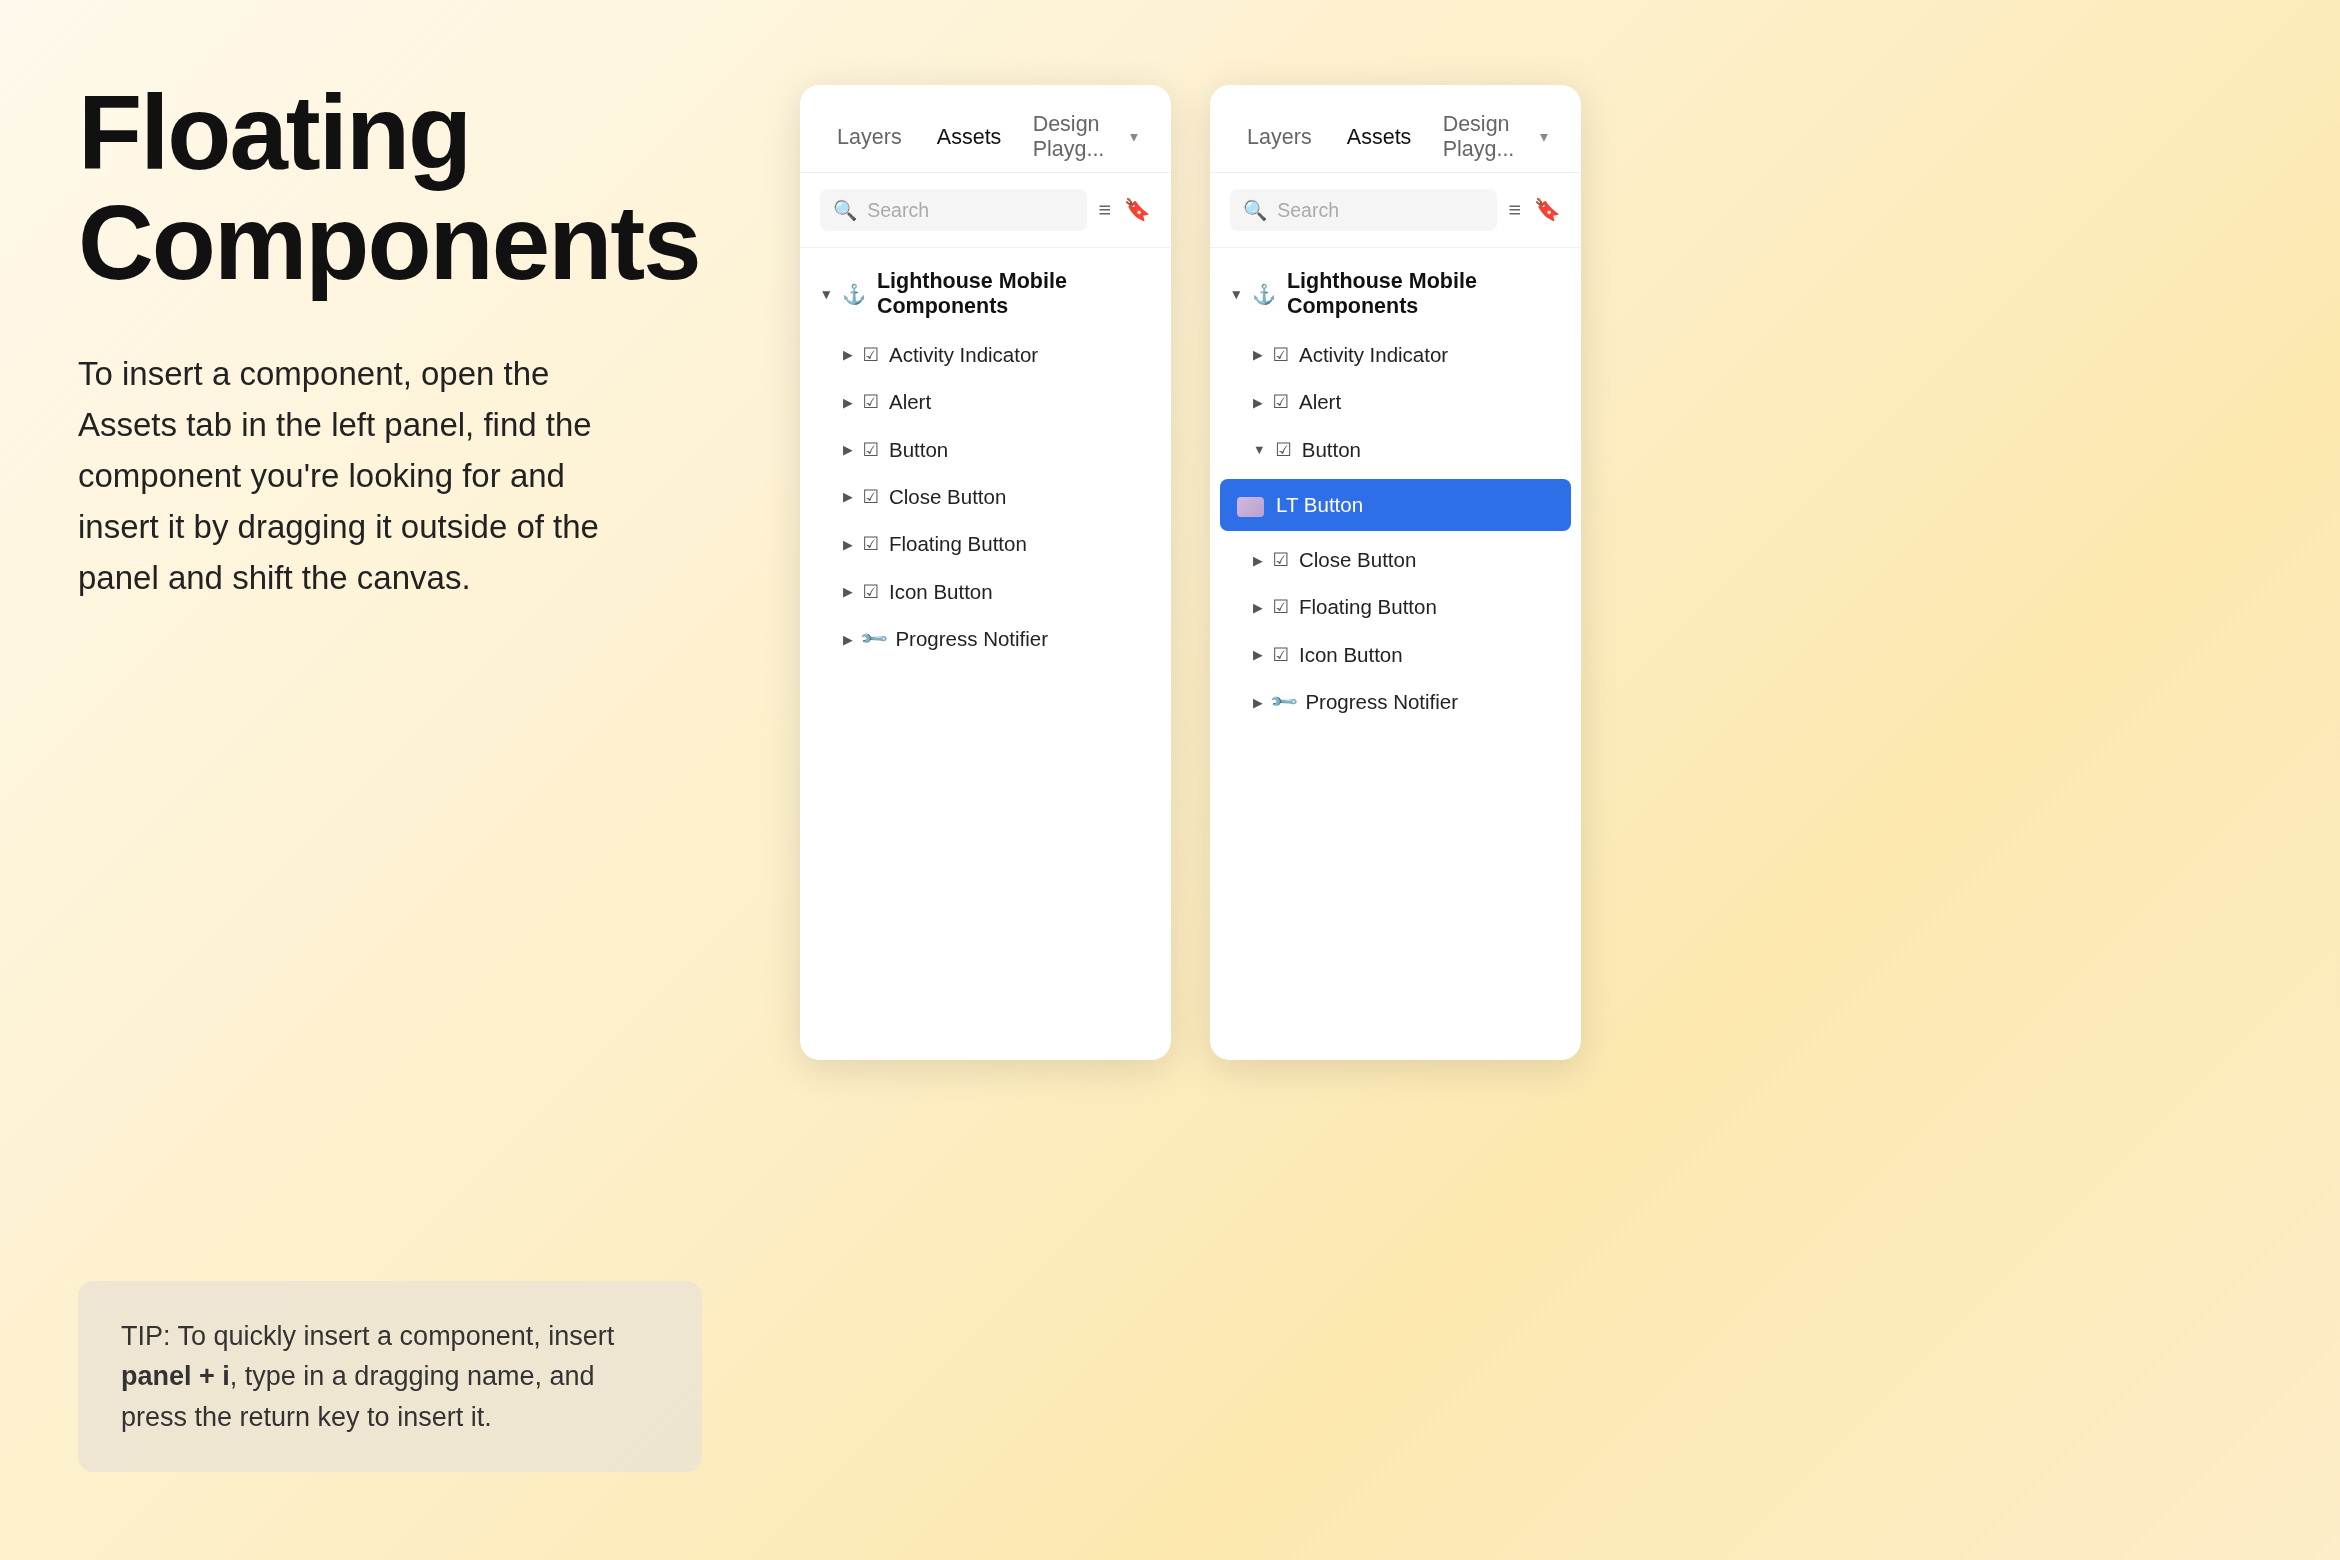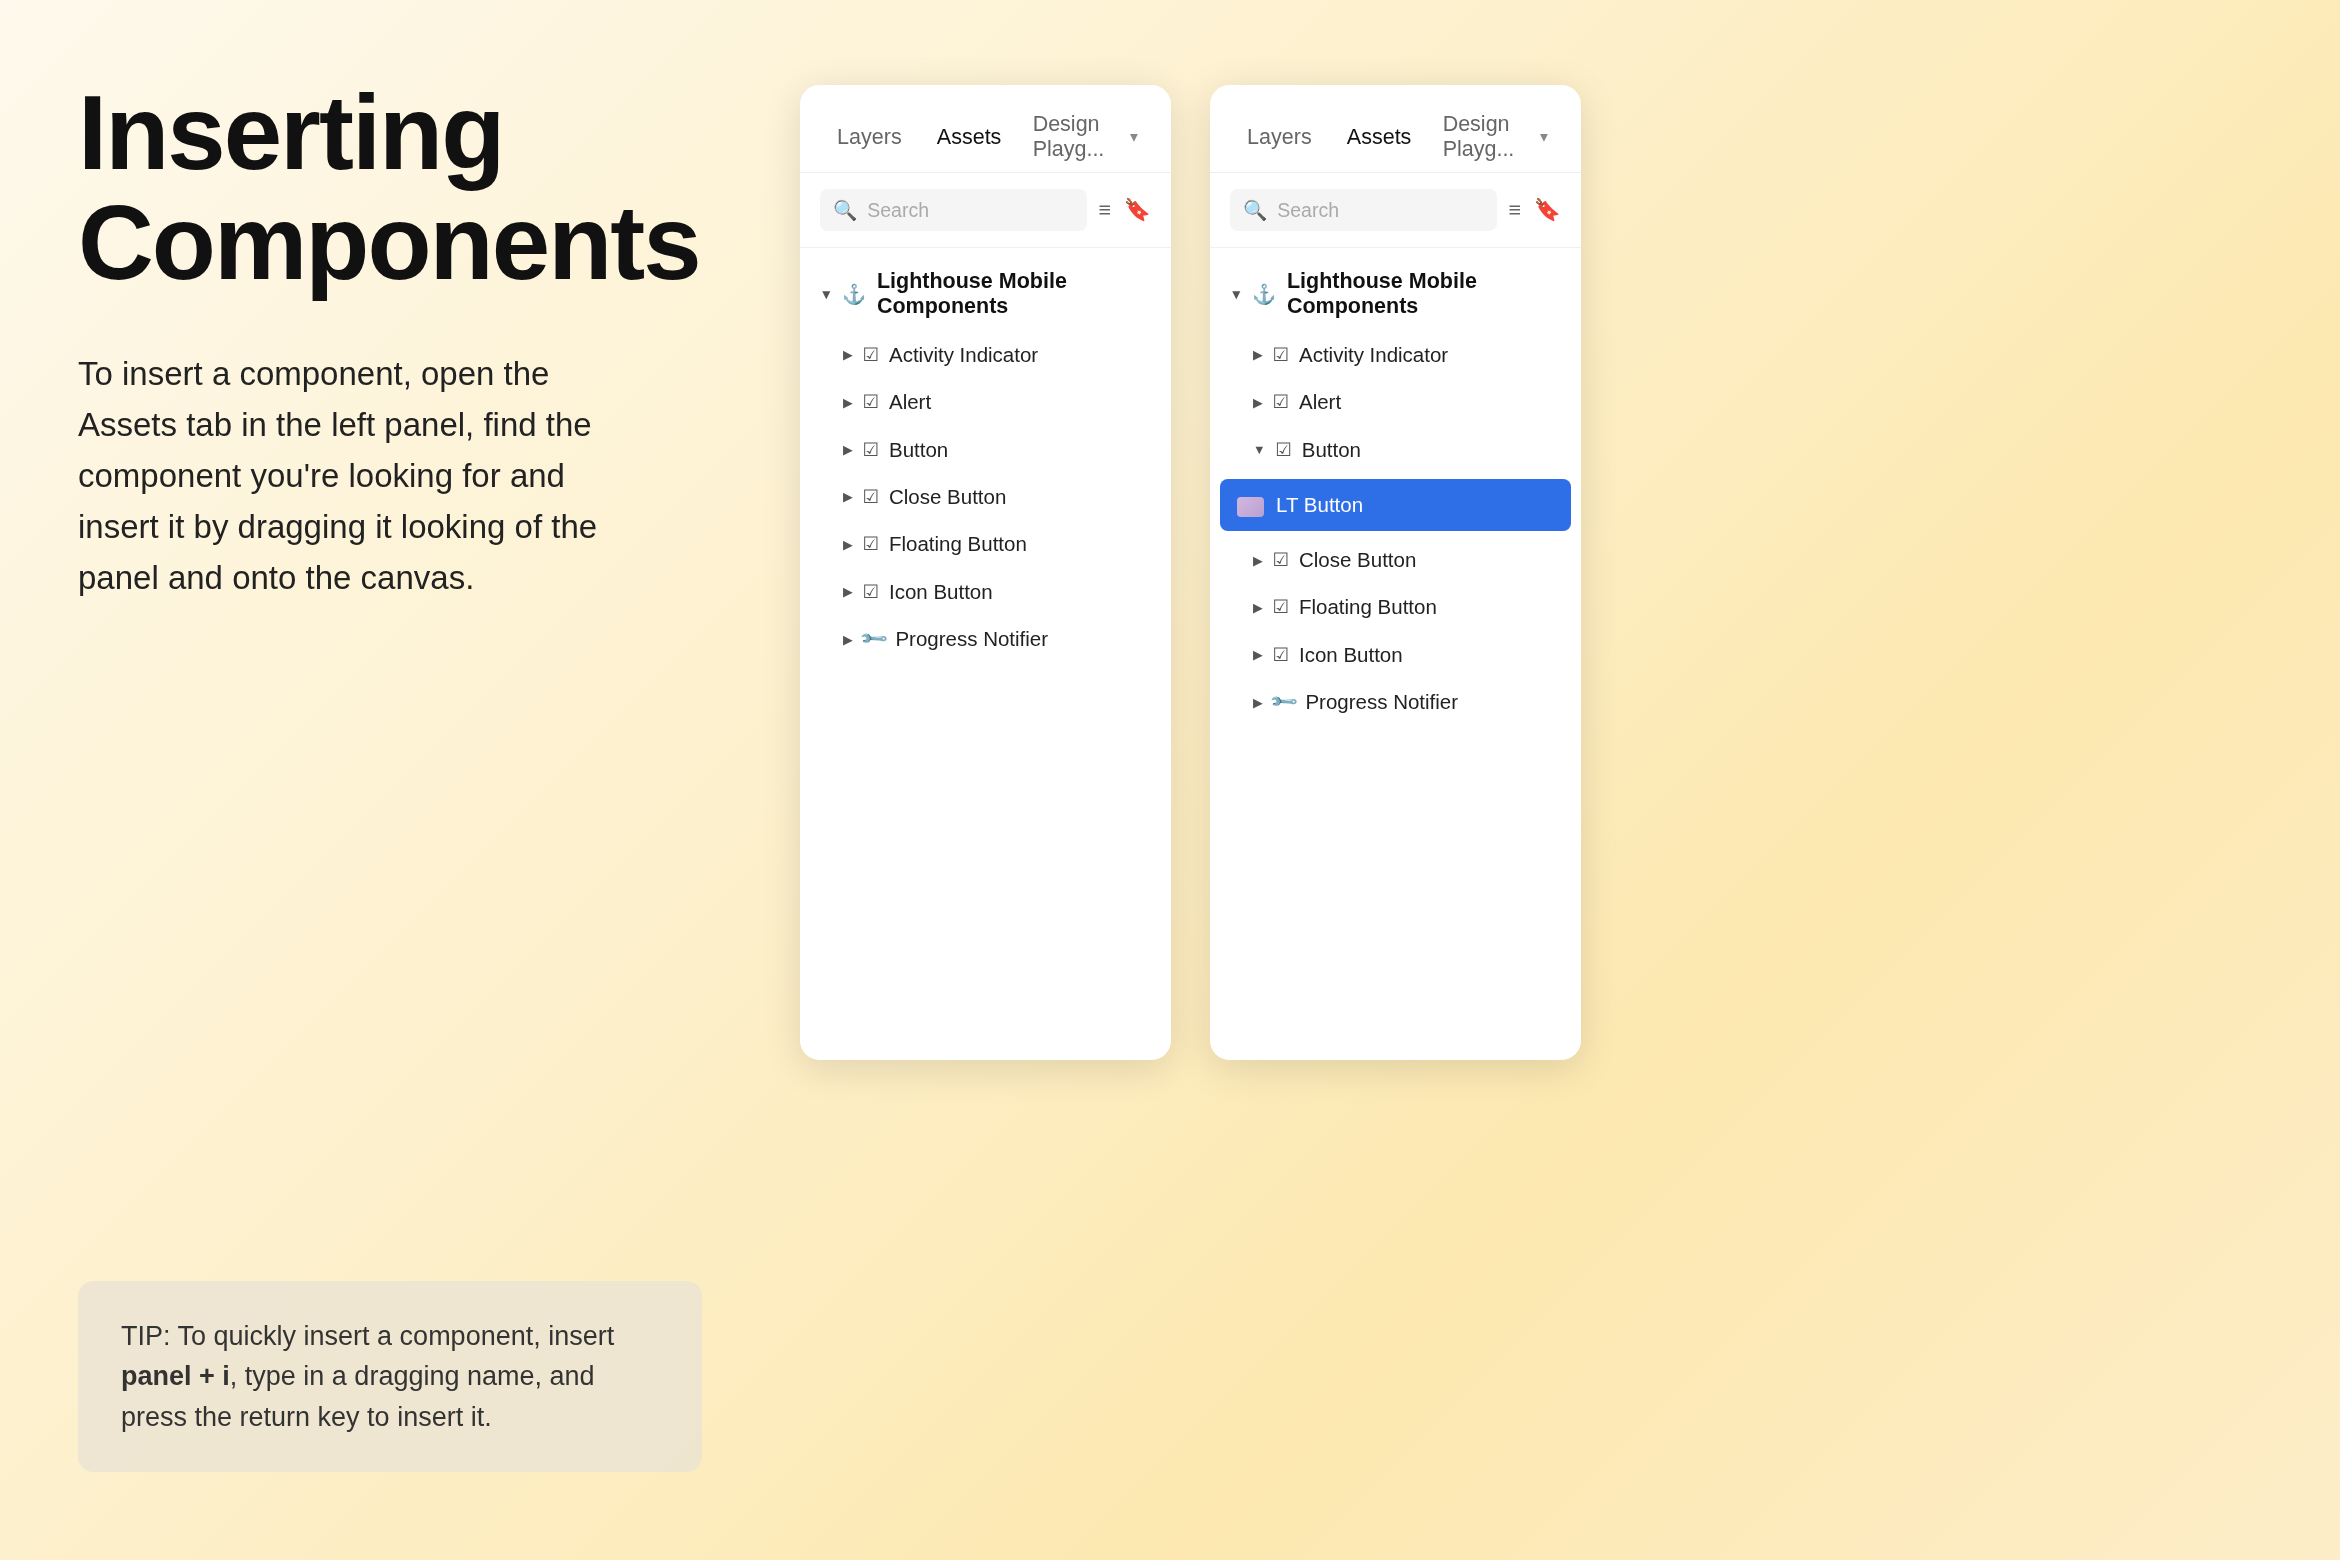--- a/index.html
+++ b/index.html
@@ -216,24 +216,24 @@
       background: linear-gradient(135deg, #d4b8e0, #b8a0d0);
       border-radius: 3.9px;
       flex-shrink: 0;
     }
   </style>
 </head>
 <body>
 
 <div class="main-content">
   <h1 class="page-title">
-    <span>Inserting</span><br>
+    <span>Floating</span><br>
     <span>Components</span>
   </h1>
-  <p class="description">To insert a component, open the Assets tab in the left panel, find the component you're looking for and insert it by dragging it looking of the panel and onto the canvas.</p>
+  <p class="description">To insert a component, open the Assets tab in the left panel, find the component you're looking for and insert it by dragging it outside of the panel and shift the canvas.</p>
 </div>
 
 <div class="tip-box">
   <p class="tip-text">
     <span>TIP: To quickly insert a component, insert </span><strong>panel + i</strong><span>, type in a dragging name, and press the return key to insert it.</span>
   </p>
 </div>
 
 <div class="panels-container">
 

